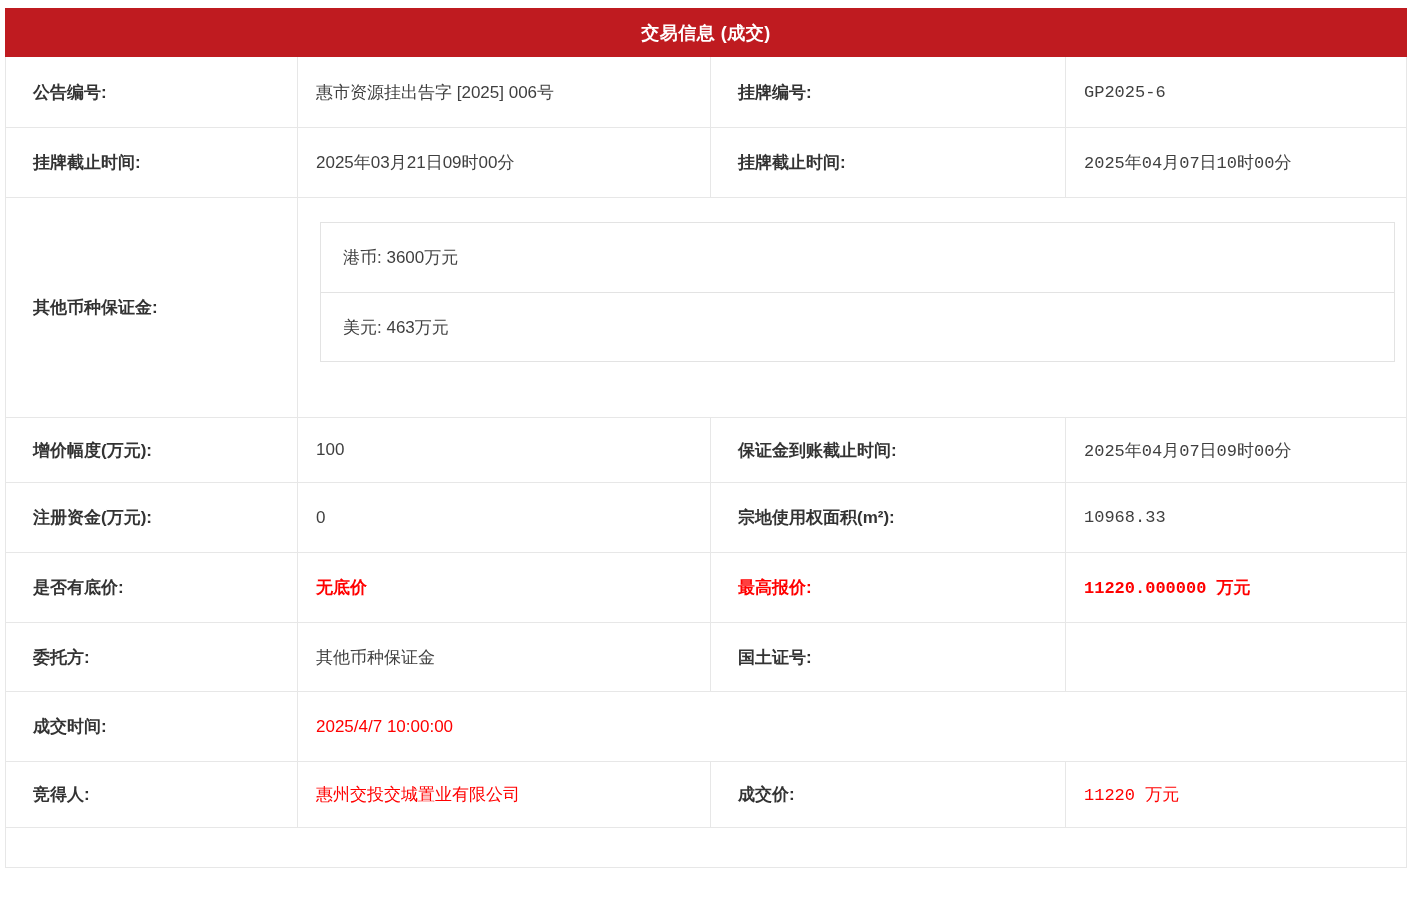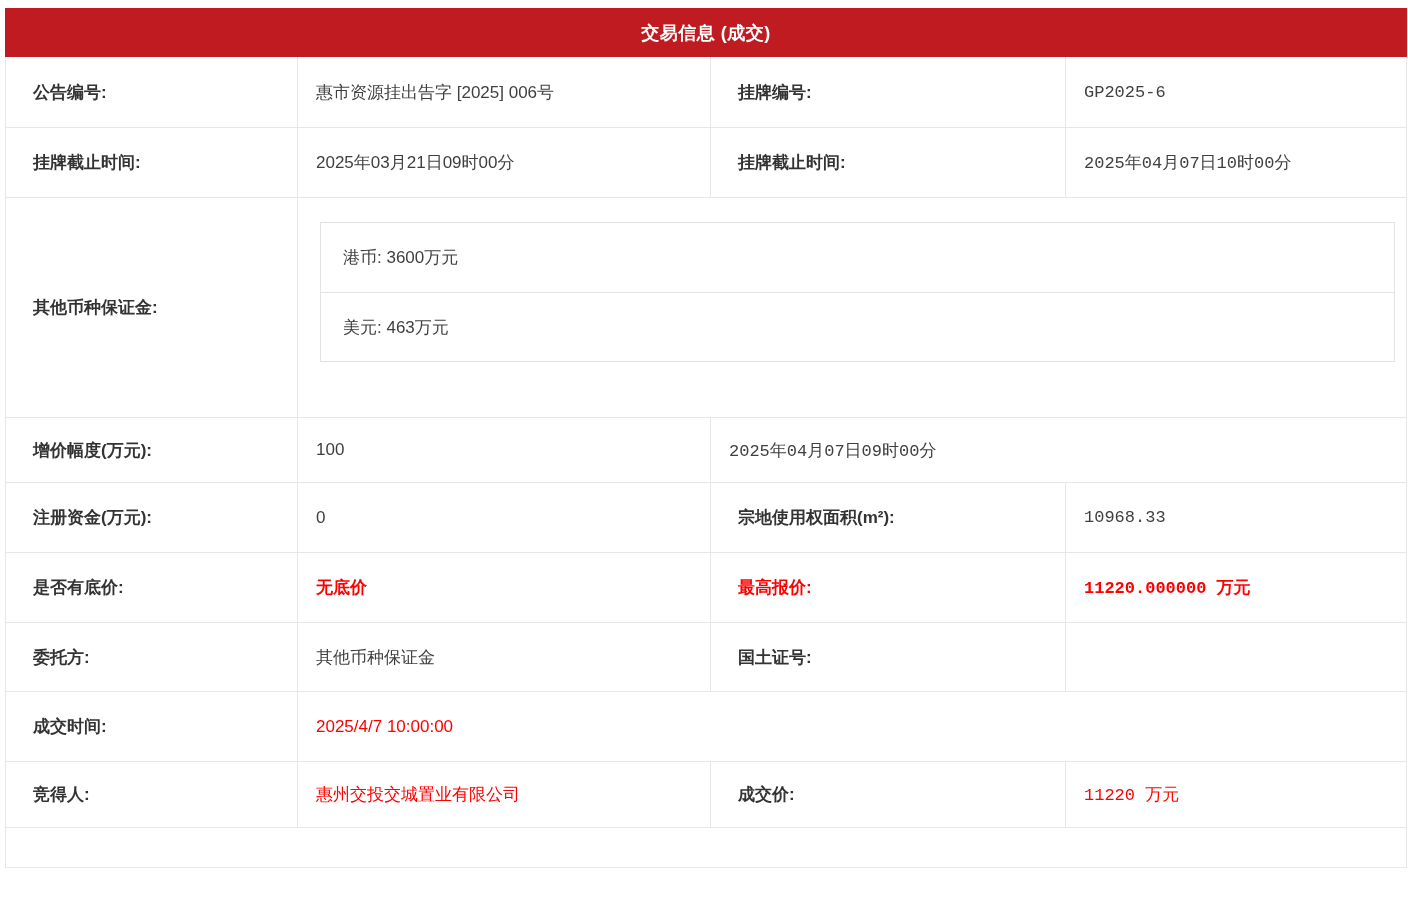--- a/index.html
+++ b/index.html
@@ -69,20 +69,21 @@
         <div class="inner-box">
           <div class="inner-row">港币: 3600万元</div>
           <div class="inner-row">美元: 463万元</div>
         </div>
       </div>
     </div>
 
     <div class="row h65">
       <div class="cell c1 lbl">增价幅度(万元):</div>
       <div class="cell c2 val">100</div>
+      <div class="cell c3 lbl">保证金到账截止时间:</div>
       <div class="cell c4 val">2025年04月07日09时00分</div>
     </div>
 
     <div class="row h70">
       <div class="cell c1 lbl">注册资金(万元):</div>
       <div class="cell c2 val">0</div>
       <div class="cell c3 lbl">宗地使用权面积(m²):</div>
       <div class="cell c4 val">10968.33</div>
     </div>
 

